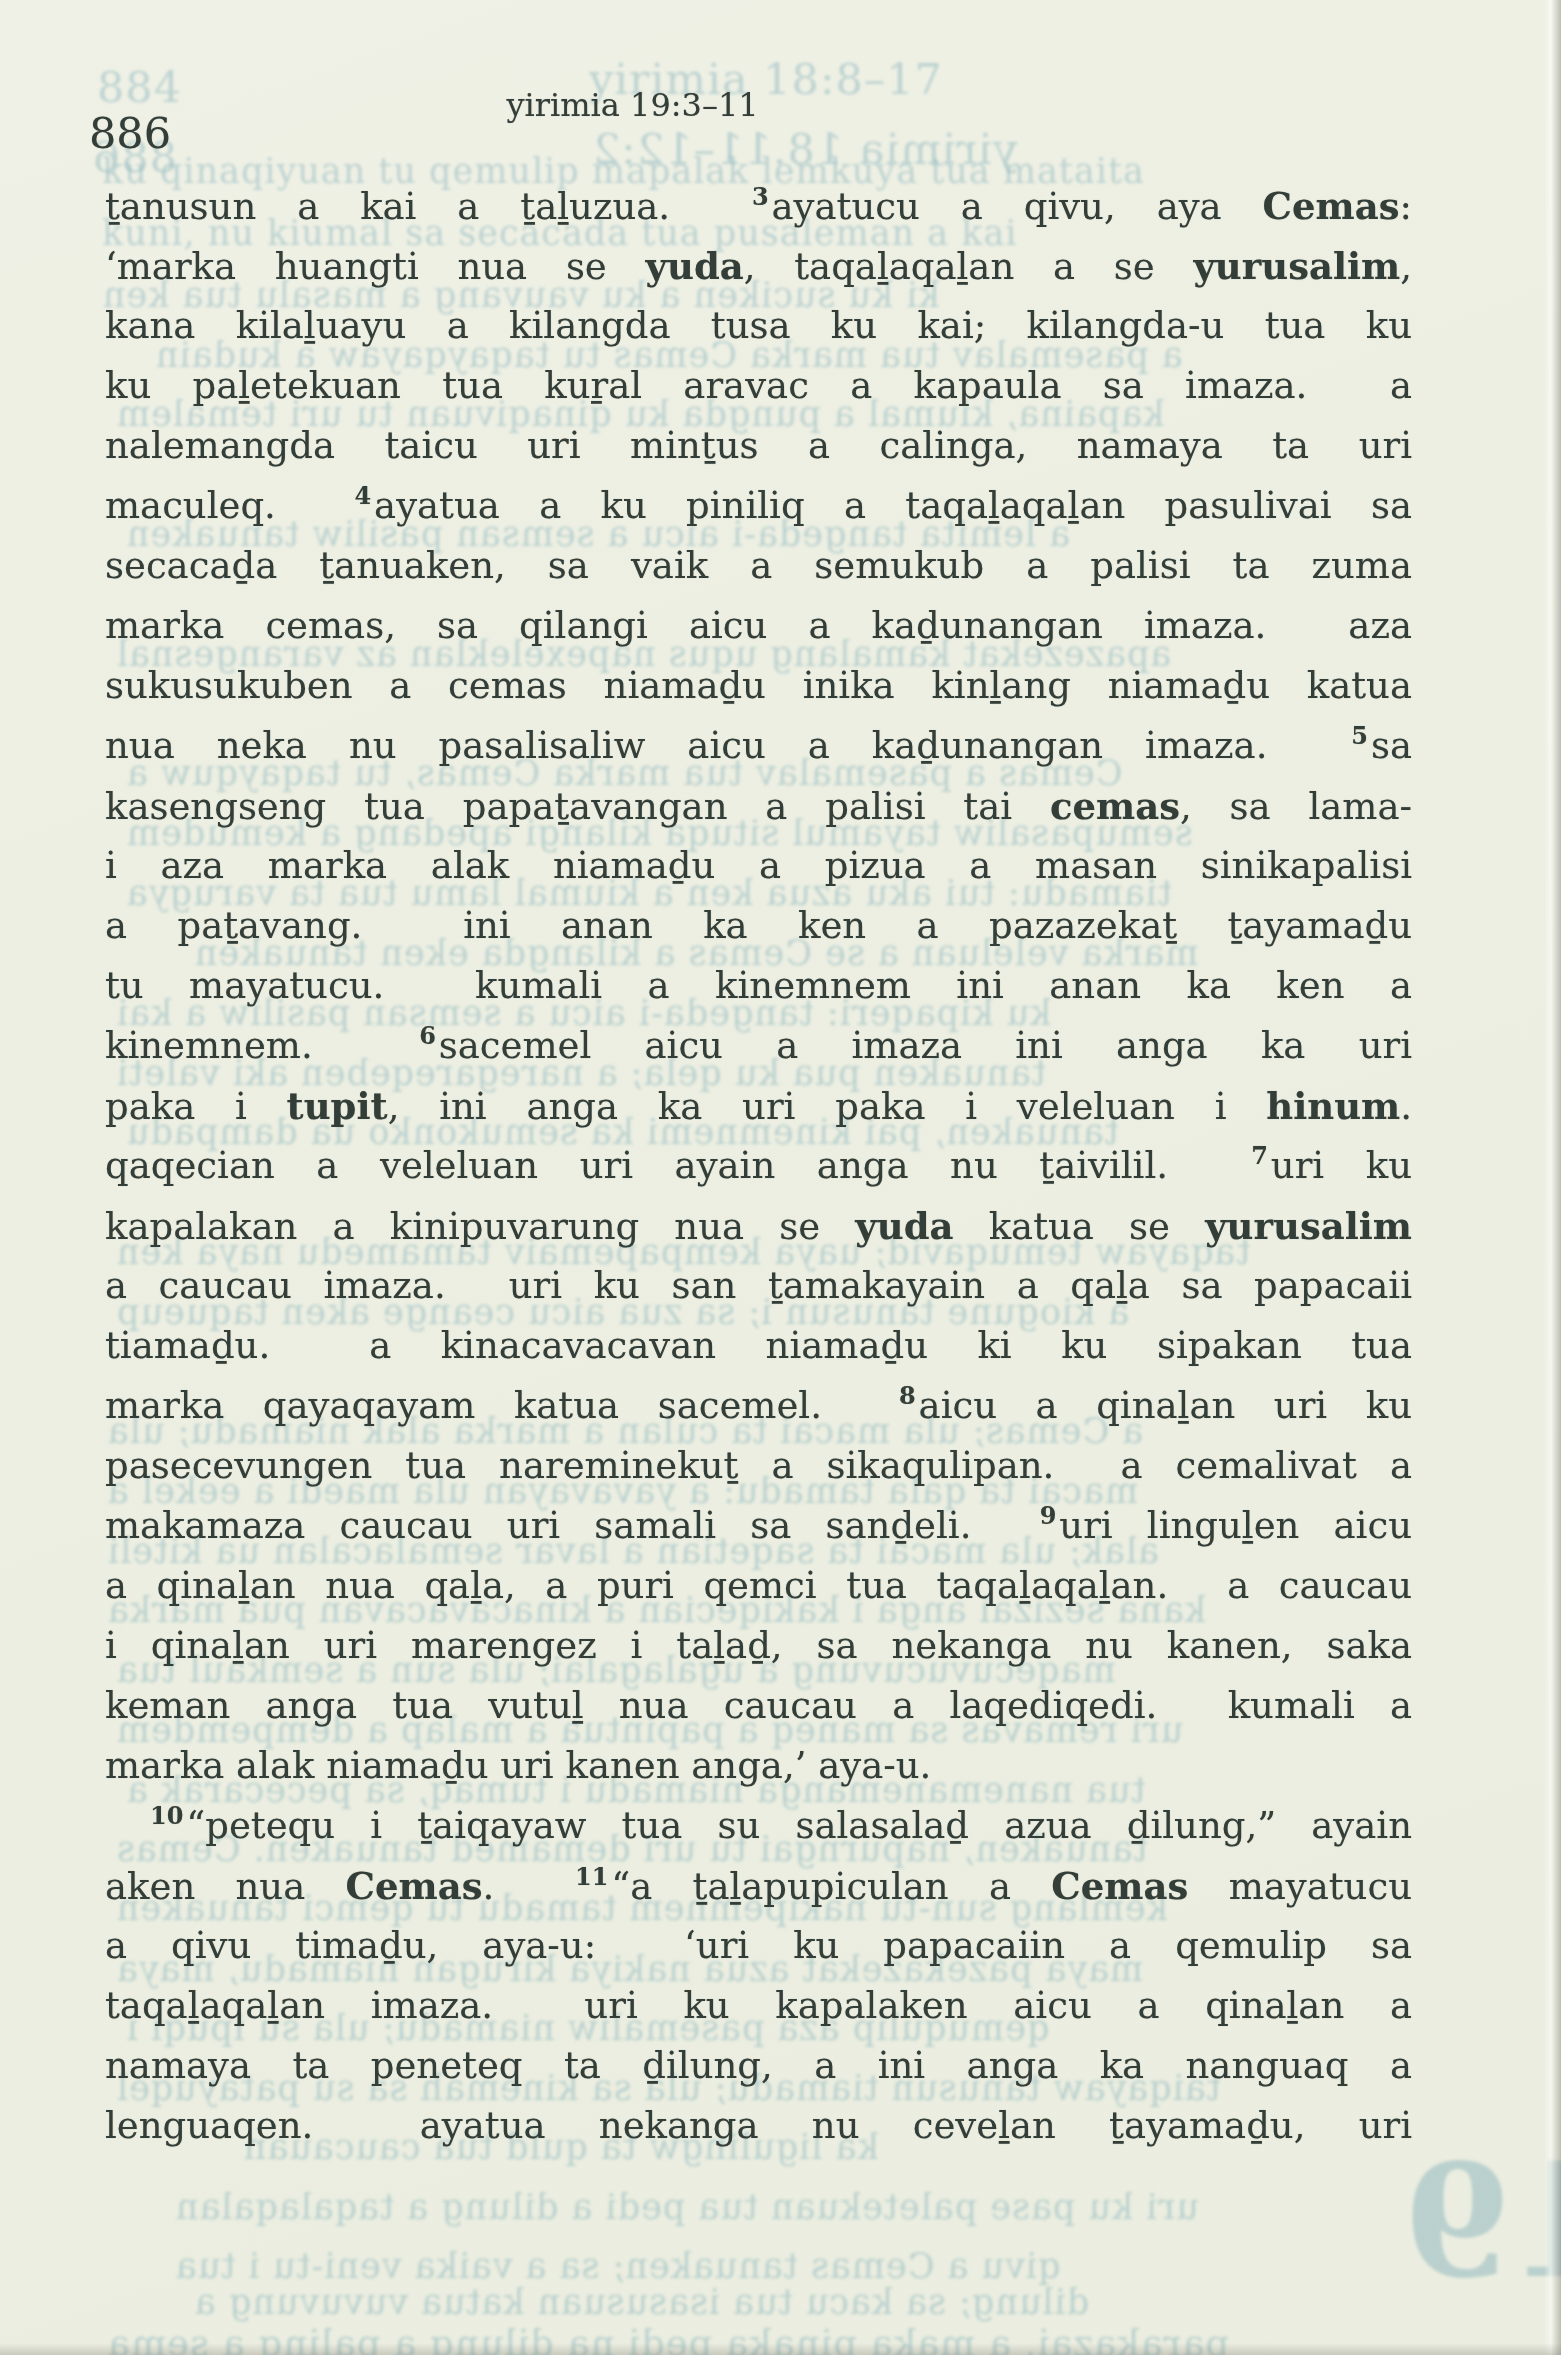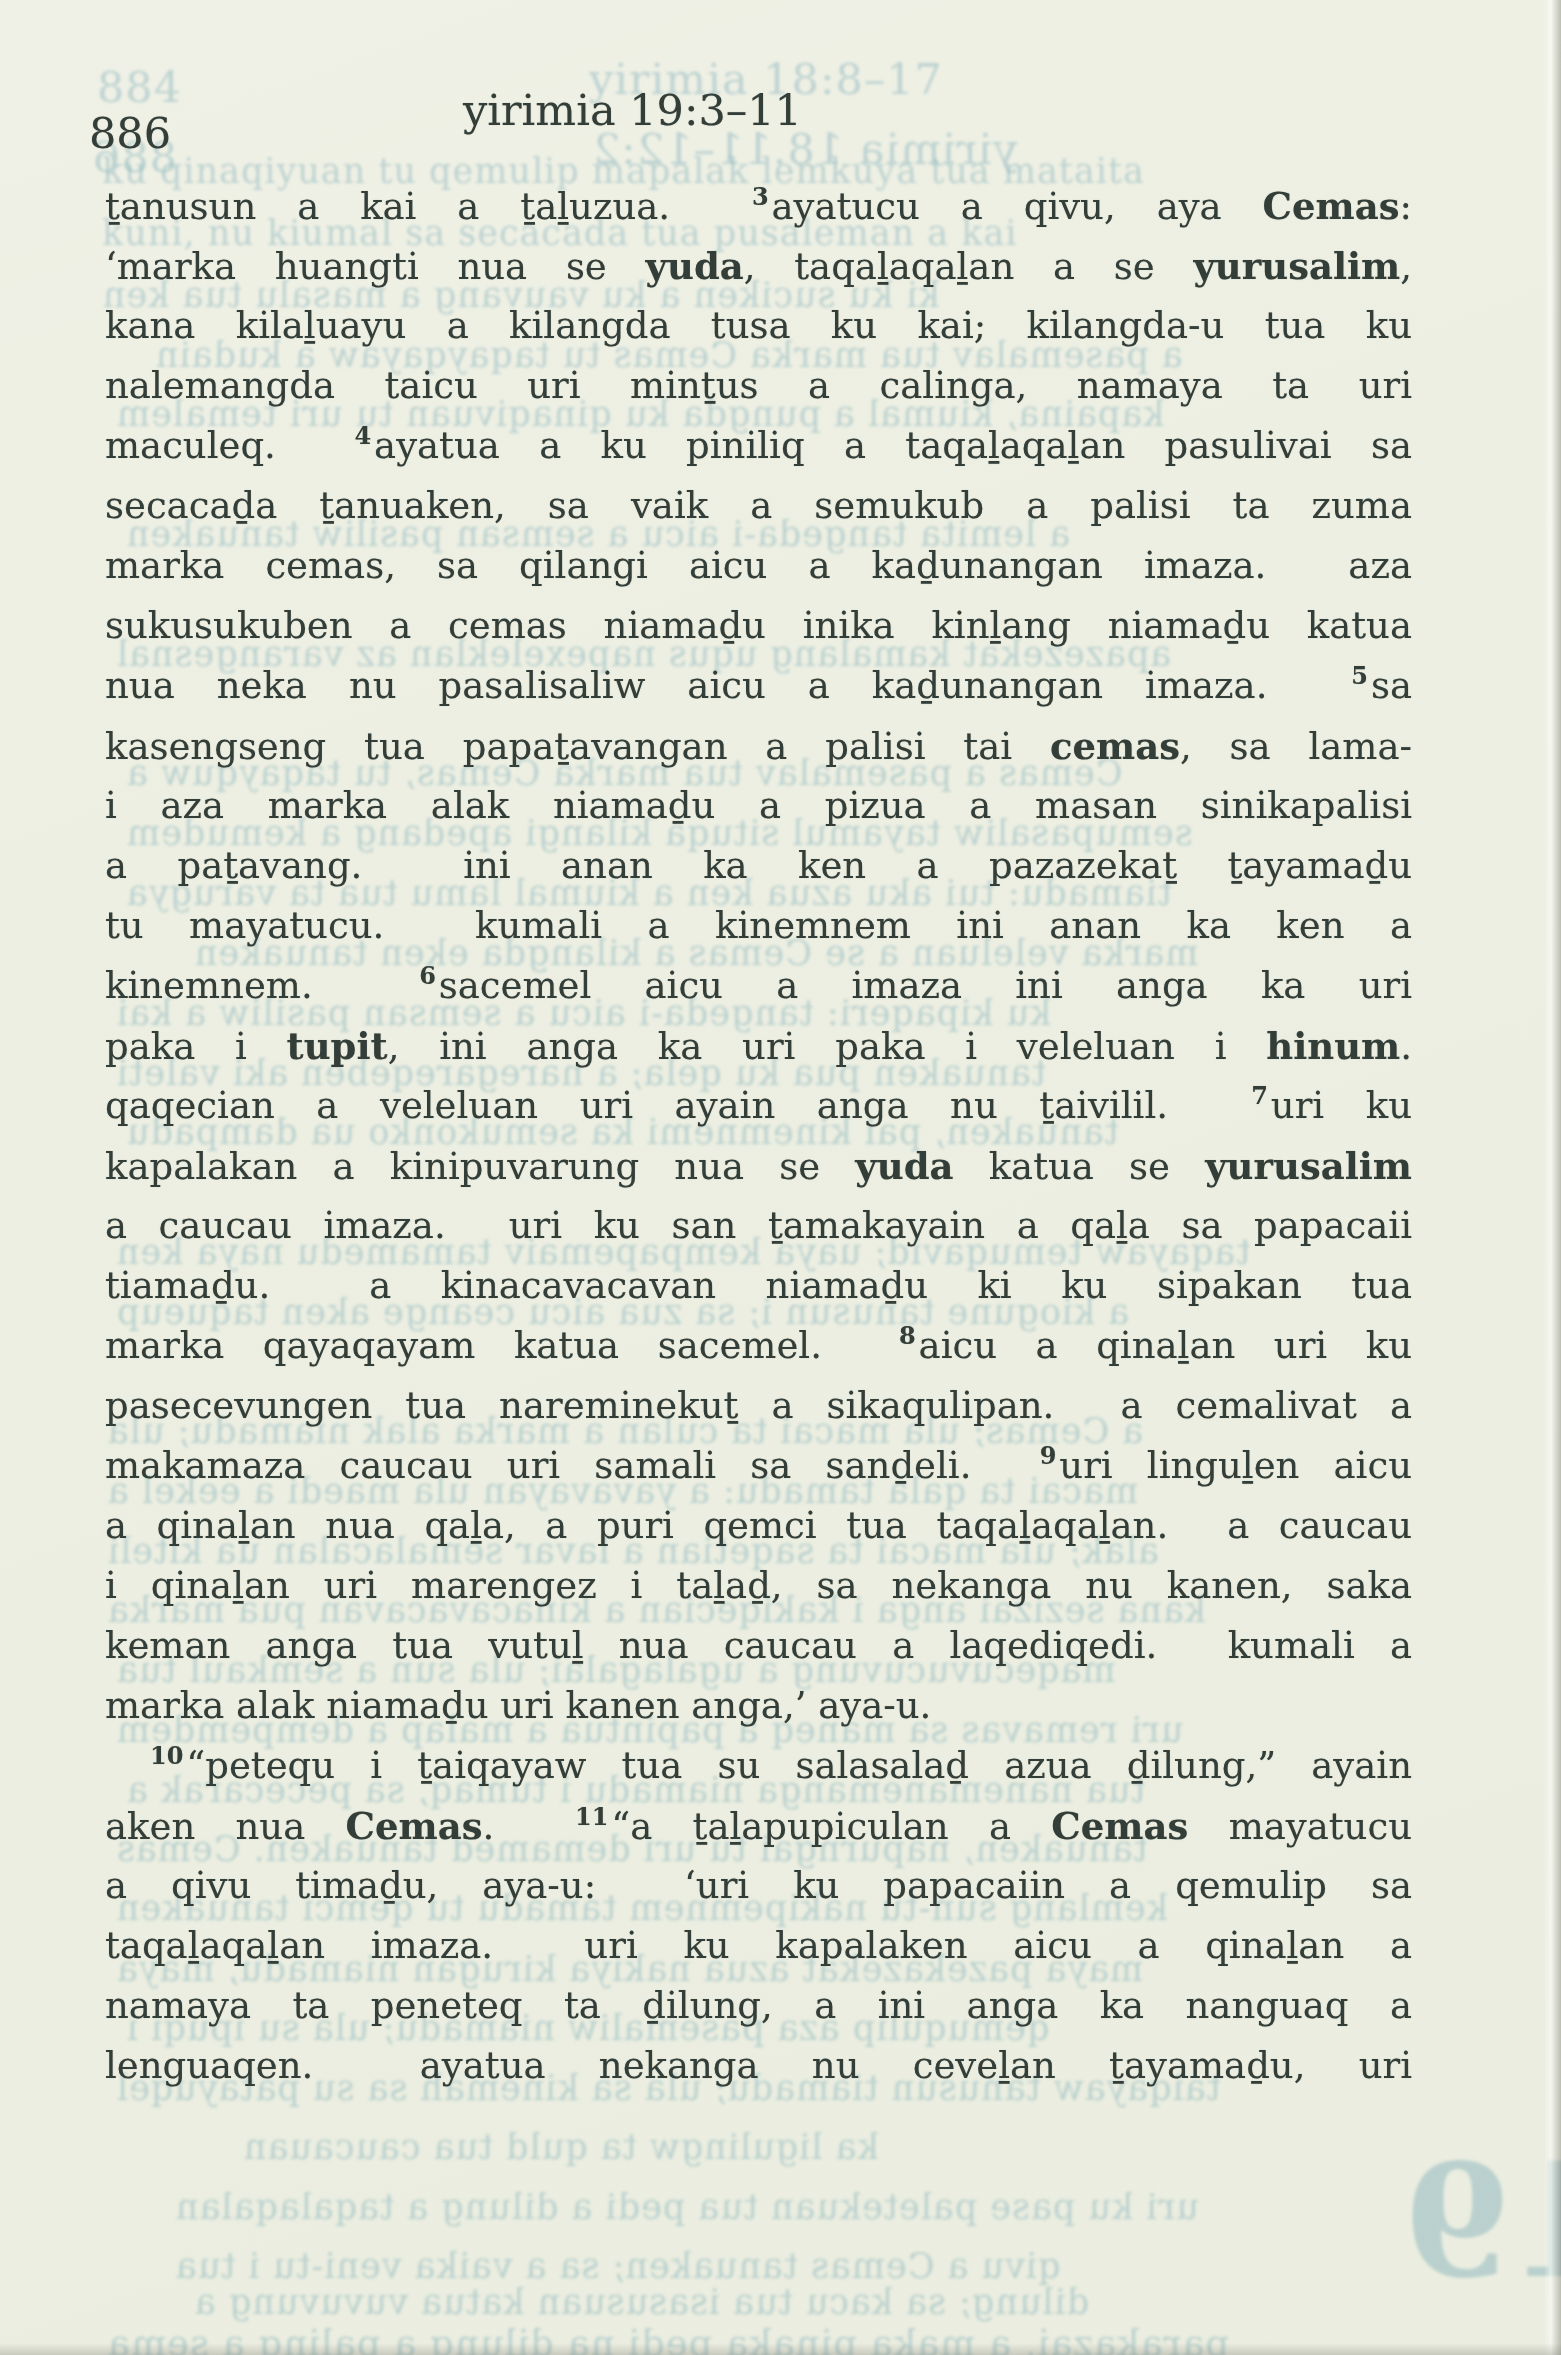--- a/index.html
+++ b/index.html
@@ -26,21 +26,21 @@
   
   .printed{position:absolute;inset:0;z-index:2;}
   .pagenum{
     position:absolute;left:89px;top:89px;
     font-size:43px;line-height:1;
     text-shadow:0 0 1px rgba(52,62,57,.4);
     margin-top:23px;
   }
   .runhead{
     position:absolute;left:0;top:89px;width:1265px;
-    text-align:center;font-size:43px;line-height:1;
+    text-align:center;font-size:32px;line-height:1;
     text-shadow:0 0 1px rgba(52,62,57,.4);
   }
   .body{
     position:absolute;left:105px;top:176px;width:1307px;
     font-size:37px;
     text-shadow:0 0 1px rgba(52,62,57,.35);
   }
   .line{
     height:60px;line-height:60px;
     text-align:justify;
@@ -110,20 +110,21 @@
       <div class="ghost mir" style="left: 107px; top: 2322px; font-size: 37px; color: rgb(143, 183, 191);">parakazai,  a maka pinaka pedi na dilung a paling a sema</div>
     </div>
 
   <div class="printed">
     <div class="pagenum">886</div>
     <div class="runhead">yirimia 19:3–11</div>
     <div class="body" id="body">
         <div class="line"><span>ṯanusun a kai a ṯaḻuzua.&nbsp; </span><span class="sup">3</span><span>ayatucu a qivu, aya </span><span class="b">Cemas</span><span>:</span></div>
         <div class="line"><span>‘marka huangti nua se </span><span class="b">yuda</span><span>, taqaḻaqaḻan a se </span><span class="b">yurusalim</span><span>,</span></div>
         <div class="line"><span>kana kilaḻuayu a kilangda tusa ku kai; kilangda-u tua ku</span></div>
+        <div class="line"><span>ku paḻetekuan tua kuṟal aravac a kapaula sa imaza.&nbsp; a</span></div>
         <div class="line"><span>nalemangda taicu uri minṯus a calinga, namaya ta uri</span></div>
         <div class="line"><span>maculeq.&nbsp; </span><span class="sup">4</span><span>ayatua a ku piniliq a taqaḻaqaḻan pasulivai sa</span></div>
         <div class="line"><span>secacaḏa ṯanuaken, sa vaik a semukub a palisi ta zuma</span></div>
         <div class="line"><span>marka cemas, sa qilangi aicu a kaḏunangan imaza.&nbsp; aza</span></div>
         <div class="line"><span>sukusukuben a cemas niamaḏu inika kinḻang niamaḏu katua</span></div>
         <div class="line"><span>nua neka nu pasalisaliw aicu a kaḏunangan imaza.&nbsp; </span><span class="sup">5</span><span>sa</span></div>
         <div class="line"><span>kasengseng tua papaṯavangan a palisi tai </span><span class="b">cemas</span><span>, sa lama-</span></div>
         <div class="line"><span>i aza marka alak niamaḏu a pizua a masan sinikapalisi</span></div>
         <div class="line"><span>a paṯavang.&nbsp; ini anan ka ken a pazazekaṯ ṯayamaḏu</span></div>
         <div class="line"><span>tu mayatucu.&nbsp; kumali a kinemnem ini anan ka ken a</span></div>

